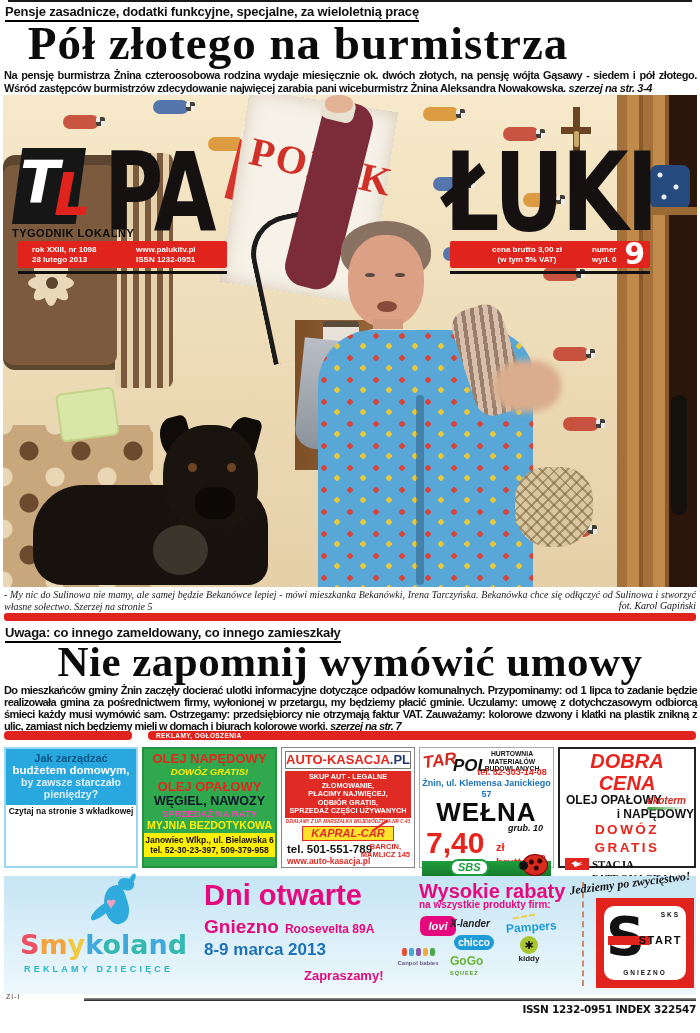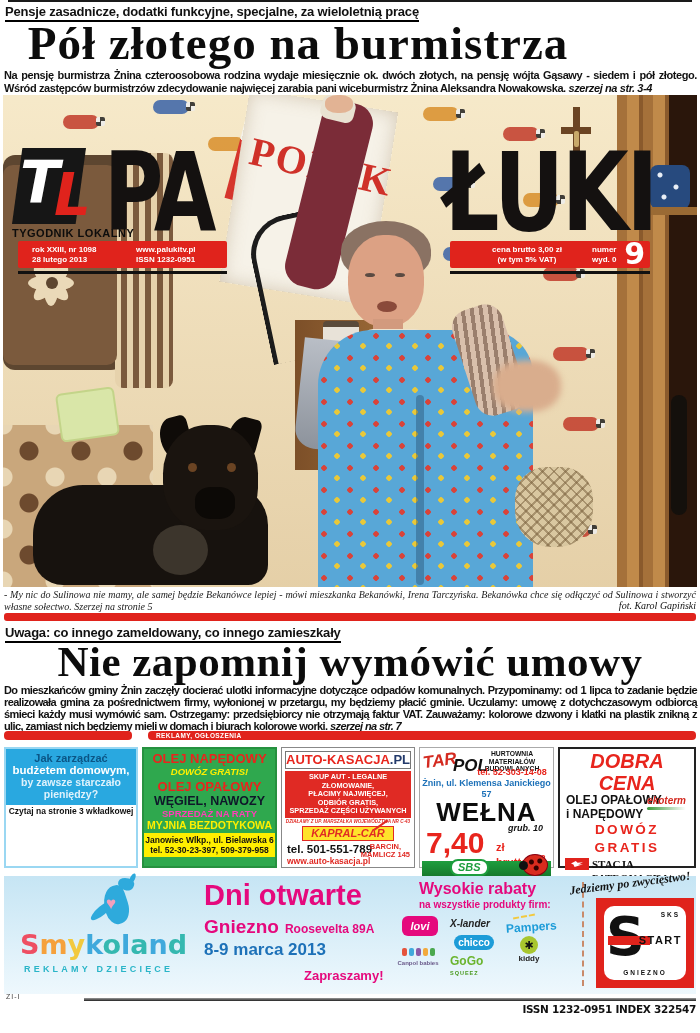--- a/index.html
+++ b/index.html
@@ -193,21 +193,21 @@
        background:radial-gradient(circle at 35% 35%,#300 0 2px,transparent 3px),
                   radial-gradient(circle at 70% 30%,#300 0 2px,transparent 3px),
                   radial-gradient(circle at 55% 65%,#300 0 2px,transparent 3px),#d92b1e;}
   .ladybug:before{content:"";position:absolute;left:-4px;top:6px;width:9px;height:9px;background:#111;border-radius:50%;}
 
   .ad5-h{color:#e8251d;font-weight:900;font-style:italic;font-size:20px;line-height:22px;padding-top:1px;}
   .ad5-row1{position:relative;text-align:left;padding-left:6px;font-weight:900;font-size:12px;line-height:13px;}
   .ekoterm{position:absolute;right:8px;top:0;color:#d42a20;font-weight:900;font-style:italic;font-size:10px;}
   .ekoterm:after{content:"";display:block;height:3px;border-radius:2px;
                  background:linear-gradient(90deg,#3a9a3a,transparent);}
-  .ad5-row2{text-align:left;padding-left:6px;font-weight:900;font-size:12px;line-height:14px;}
+  .ad5-row2{text-align:right;padding-left:6px;font-weight:900;font-size:12px;line-height:14px;}
   .ad5-dg{color:#e8251d;font-weight:900;font-size:13.5px;line-height:18px;letter-spacing:2.5px;}
   .ad5-st{position:relative;font-family:"Liberation Serif",serif;font-weight:900;font-size:11px;
           line-height:14px;padding-left:32px;text-align:left;}
   .orlen{position:absolute;left:5px;top:1px;width:24px;height:12px;background:#e0231c;}
   .orlen:after{content:"";position:absolute;left:6px;top:3px;width:12px;height:6px;background:#fff;
        clip-path:polygon(0 40%,40% 0,55% 30%,100% 20%,60% 60%,100% 55%,30% 100%,20% 60%);}
   .ad5-mb{color:#e8251d;font-weight:900;font-size:14.5px;line-height:16px;}
   .ad5-tel{font-weight:900;font-size:9.3px;line-height:11px;}
 
   
@@ -230,23 +230,23 @@
   .smyk-word span:nth-child(5){color:#35b8b0;} .smyk-word span:nth-child(6){color:#3fa9dc;}
   .smyk-word span:nth-child(7){color:#35b8b0;} .smyk-word span:nth-child(8){color:#3fa9dc;}
   .smyk-word span:nth-child(9){color:#35b8b0;}
   .smyk-sub{position:absolute;left:20px;top:88px;color:#2ab5c8;font-weight:bold;font-size:9px;letter-spacing:3.2px;}
   .dni{position:absolute;left:200px;top:3px;color:#e5097d;font-weight:900;font-size:29px;}
   .gniezno-row{position:absolute;left:200px;top:40px;color:#e5097d;}
   .gniezno-row .g{font-weight:900;font-size:19px;}
   .gniezno-row .addr{font-weight:bold;font-size:12px;margin-left:6px;}
   .marca{position:absolute;left:200px;top:64px;color:#1d71b8;font-weight:900;font-size:17px;}
   .zapr{position:absolute;left:300px;top:92px;color:#e5097d;font-weight:900;font-size:13px;}
-  .rabaty1{position:absolute;left:415px;top:4px;color:#e5097d;font-weight:900;font-size:16px;}
+  .rabaty1{position:absolute;left:415px;top:4px;color:#e5097d;font-weight:900;font-size:20px;}
   .rabaty2{position:absolute;left:415px;top:23px;color:#e5097d;font-weight:bold;font-size:10px;}
-  .lovi{position:absolute;left:398px;top:40px;width:36px;height:20px;background:#e5097d;border-radius:6px;
+  .lovi{position:absolute;left:416px;top:40px;width:36px;height:20px;background:#e5097d;border-radius:6px;
         color:#fff;font-weight:900;font-style:italic;font-size:11px;line-height:20px;text-align:center;}
   .xlander{position:absolute;left:446px;top:42px;color:#222;font-weight:900;font-style:italic;font-size:10px;}
   .pampers{position:absolute;left:502px;top:44px;color:#1d9cd8;font-weight:900;font-size:12px;transform:rotate(-4deg);}
   .pampers:before{content:"";position:absolute;left:8px;top:-5px;width:22px;height:5px;
                   border-top:2px dashed #f2c93e;transform:rotate(-6deg);}
   .canpol{position:absolute;left:390px;top:66px;width:48px;text-align:center;}
   .canpol-dots span{display:inline-block;width:5px;height:8px;border-radius:2px;margin:0 1px;}
   .canpol-dots span:nth-child(1){background:#e5533c;} .canpol-dots span:nth-child(2){background:#3fa9dc;}
   .canpol-dots span:nth-child(3){background:#8a5aa8;} .canpol-dots span:nth-child(4){background:#f2a93c;}
   .canpol-dots span:nth-child(5){background:#4aa84e;}

